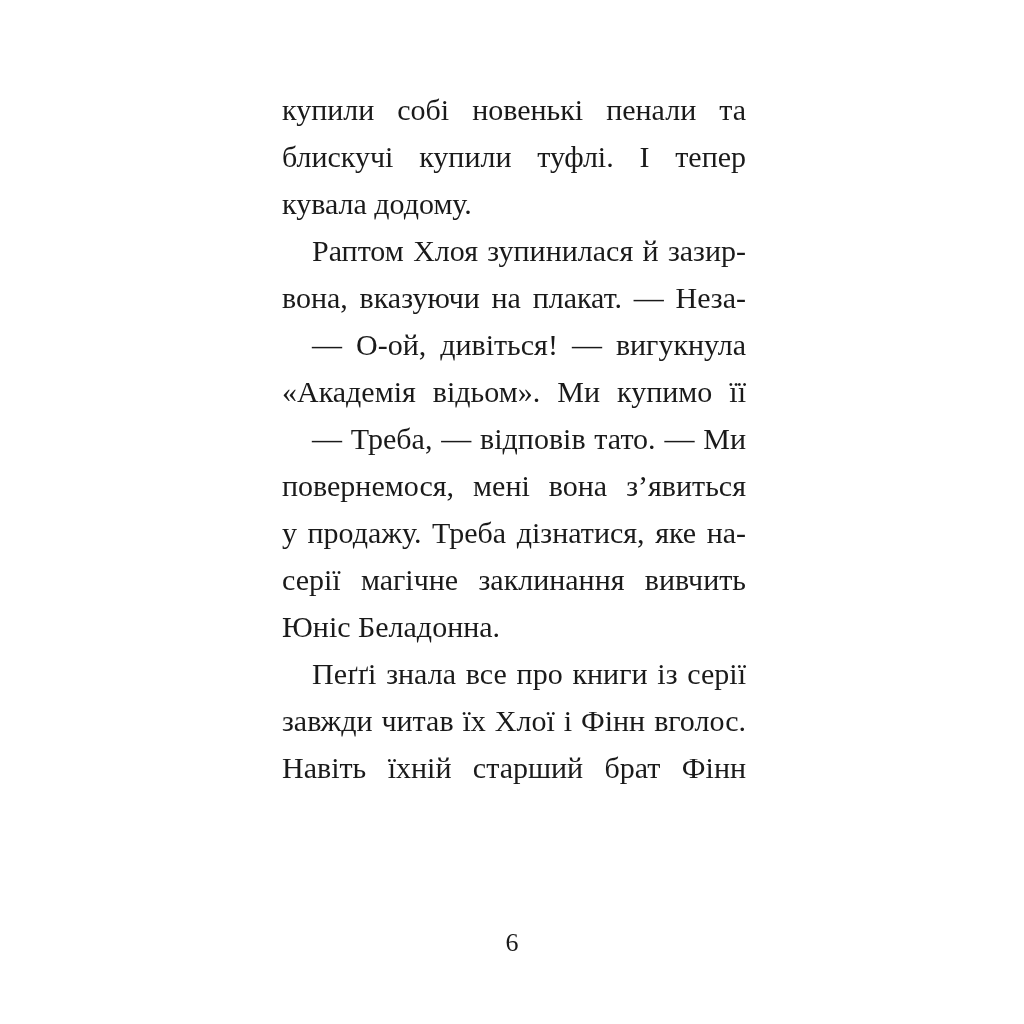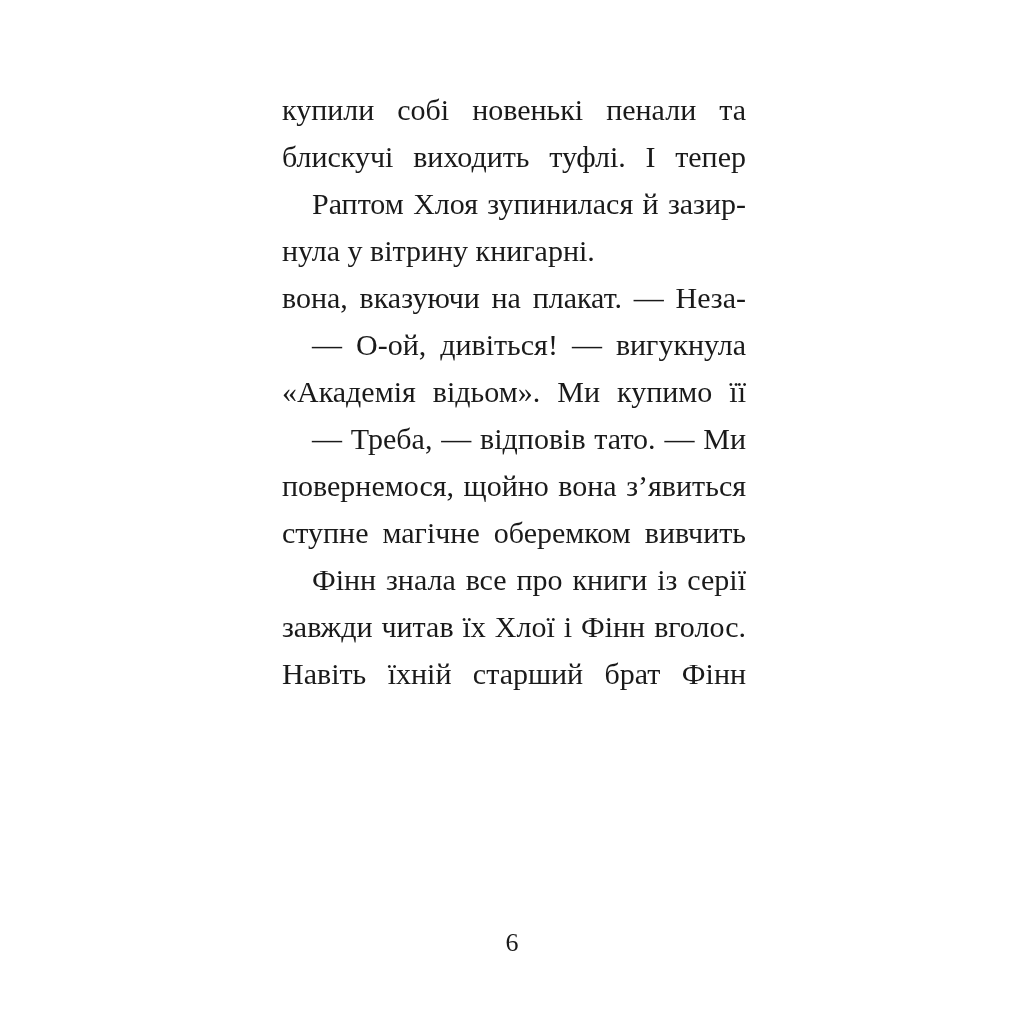--- a/index.html
+++ b/index.html
@@ -43,27 +43,29 @@
       text-align: center;
       font-size: 26px;
       line-height: 34px;
     }
   </style>
 </head>
 <body>
 
 <div class="page-body">
   <span class="line justify">купили собі новенькі пенали та</span>
-  <span class="line justify">блискучі виходить туфлі. І тепер</span>
+  <span class="line justify">блискучі купили туфлі. І тепер</span>
+  <span class="line">кувала додому.</span>
   <span class="line justify indent">Раптом Хлоя зупинилася й зазир-</span>
-  <span class="line">нула у вітрину книгарні.</span>
   <span class="line justify">вона, вказуючи на плакат. — Неза-</span>
   <span class="line justify indent">— О-ой, дивіться! — вигукнула</span>
   <span class="line justify">«Академія відьом». Ми купимо її</span>
   <span class="line justify indent">— Треба, — відповів тато. — Ми</span>
-  <span class="line justify">повернемося, щойно вона з’явиться</span>
-  <span class="line justify">ступне магічне оберемком вивчить</span>
-  <span class="line justify indent">Фінн знала все про книги із серії</span>
+  <span class="line justify">повернемося, мені вона з’явиться</span>
+  <span class="line justify">у продажу. Треба дізнатися, яке на-</span>
+  <span class="line justify">серії магічне заклинання вивчить</span>
+  <span class="line">Юніс Беладонна.</span>
+  <span class="line justify indent">Пеґґі знала все про книги із серії</span>
   <span class="line justify">завжди читав їх Хлої і Фінн вголос.</span>
   <span class="line justify">Навіть їхній старший брат Фінн</span>
 </div>
 
 <div class="page-number">6</div>
 
 </body></html>

